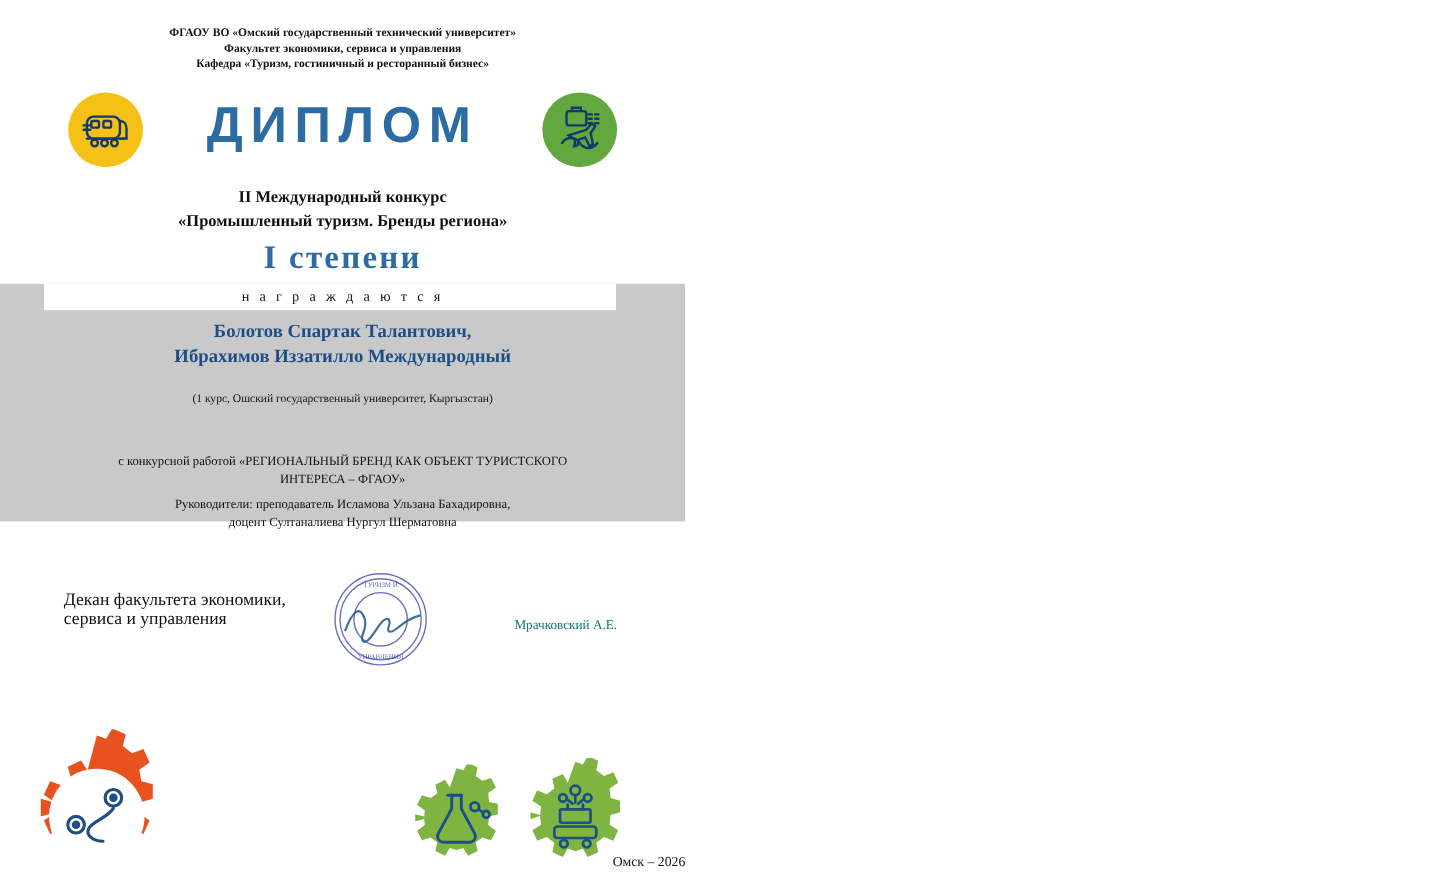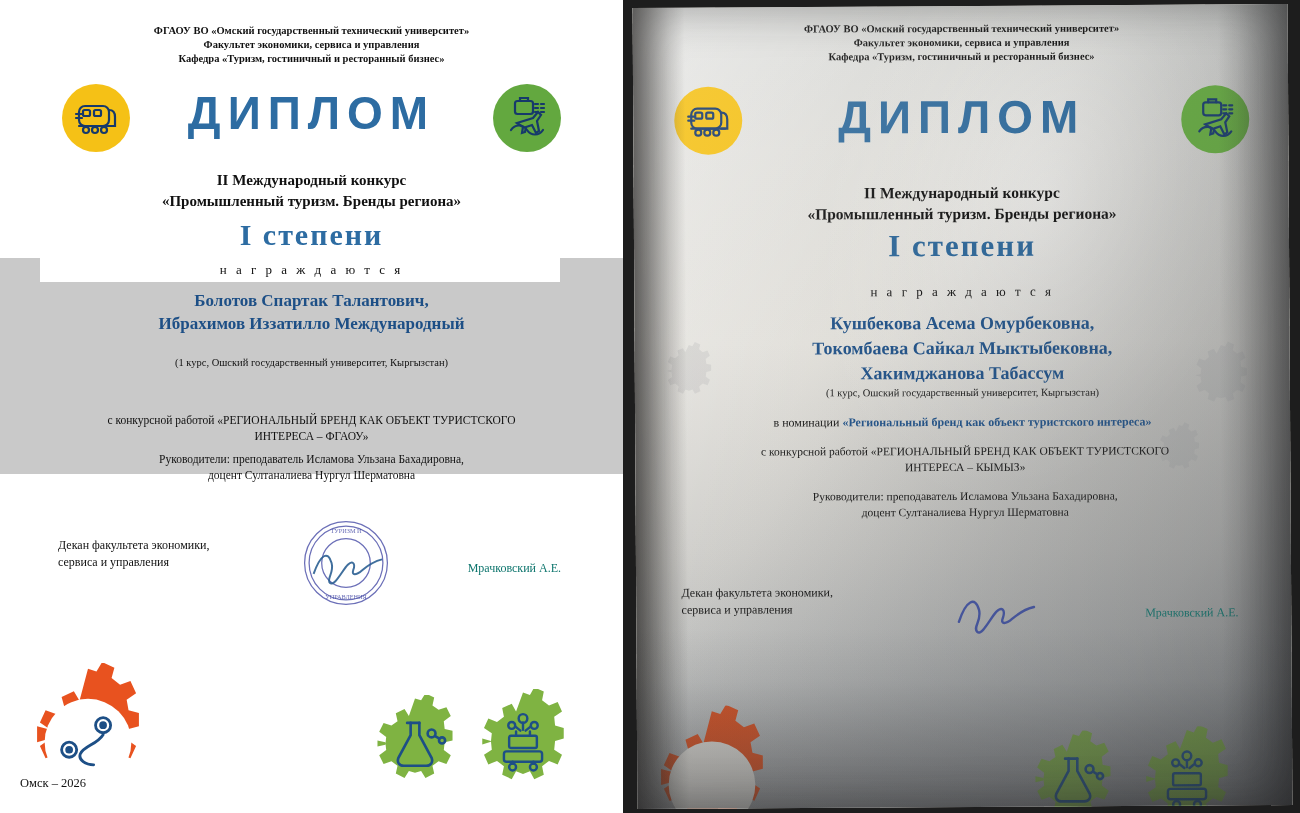--- a/index.html
+++ b/index.html
@@ -11,21 +11,21 @@
     width: 1300px;
     height: 813px;
     overflow: hidden;
     font-family: "Liberation Serif", serif;
   }
   .page {
     position: relative;
     width: 1300px;
     height: 813px;
     display: flex;
-    flex-direction: row;
+    flex-direction: column;
   }
 
   
   .cert-left {
     position: relative;
     width: 623px;
     height: 813px;
     background: #ffffff;
     overflow: hidden;
     flex: none;
@@ -177,43 +177,42 @@
     font-size: 11.5px;
     line-height: 16px;
     color: #111111;
   }
 
   .dean-title {
     position: absolute;
     top: 537px;
     left: 58px;
     font-family: "Liberation Serif", serif;
-    font-size: 12px;
+    font-size: 16px;
     line-height: 17px;
     color: #111111;
   }
   .dean-name {
     position: absolute;
     top: 561px;
     right: 62px;
     font-family: "Liberation Serif", serif;
     font-size: 12px;
     color: #0f766e;
   }
 
   .city-year {
     position: absolute;
     bottom: 22px;
     left: 0;
     width: 100%;
-    text-align: left;
+    text-align: right;
     font-family: "Liberation Serif", serif;
     font-size: 12.5px;
     color: #111111;
-    padding-left: 20px;
   }
 
   
   .badge {
     position: absolute;
     border-radius: 50%;
   }
   .badge-train {
     top: 84px;
     left: 62px;

